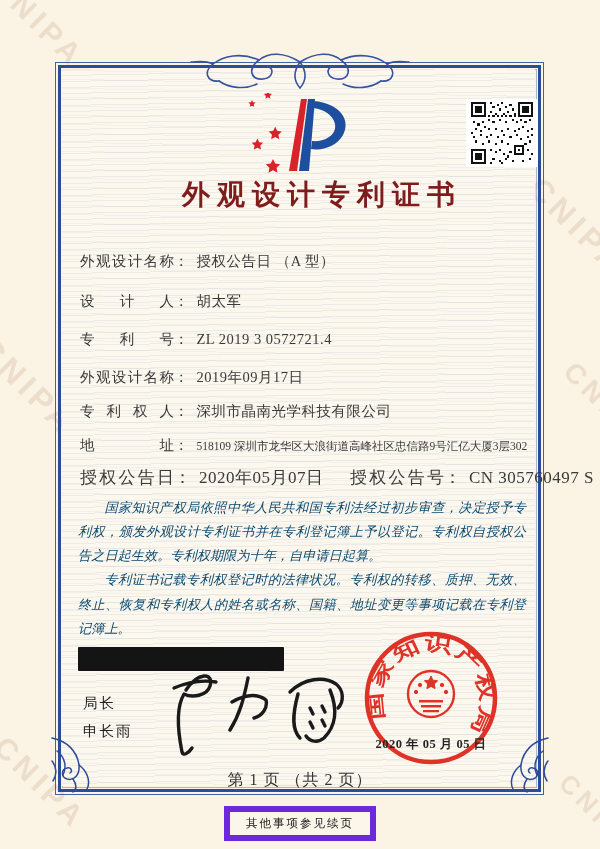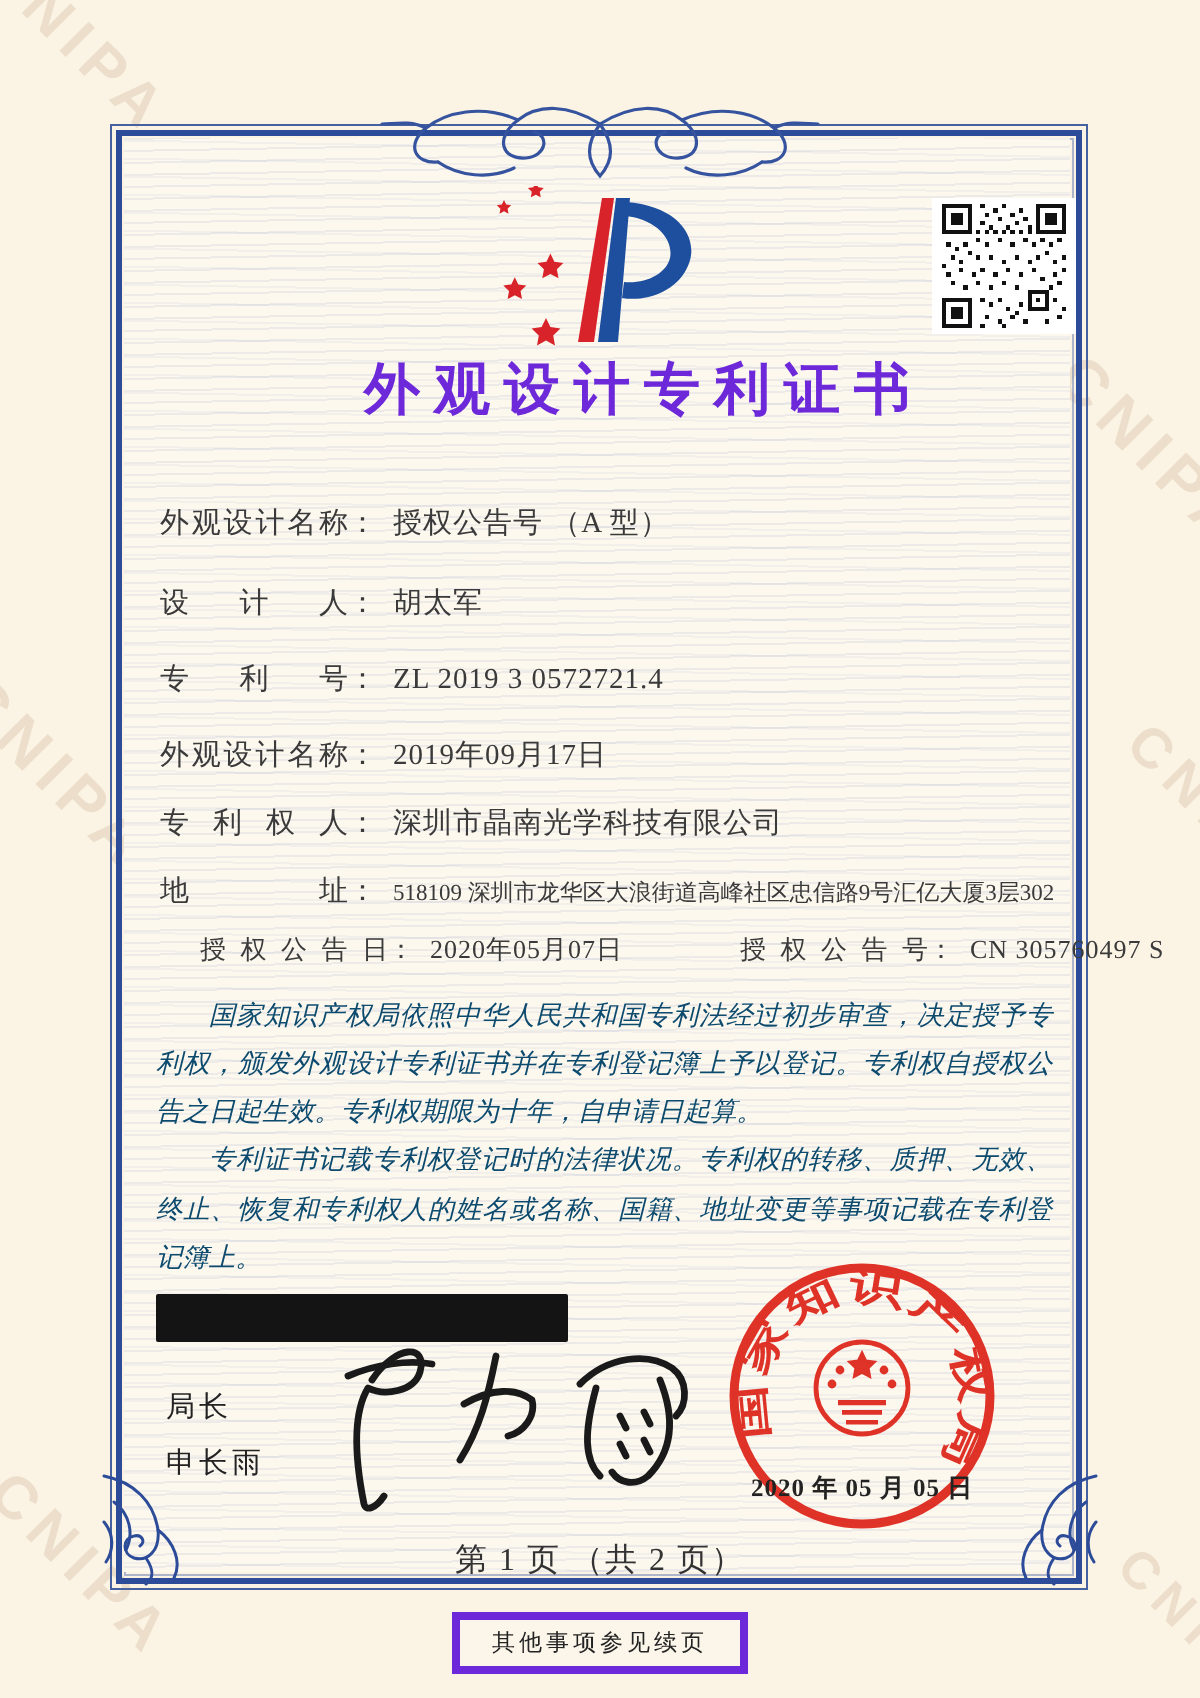--- a/index.html
+++ b/index.html
@@ -32,48 +32,48 @@
       repeating-linear-gradient(181deg, rgba(150,160,200,0.10) 0 1px, rgba(0,0,0,0) 1px 9px),
       #fdf8ee;
   }
   .content{position:absolute;inset:0;z-index:3;}
   
   .cert-no{position:absolute;left:76px;top:101px;font-size:13.5px;letter-spacing:2px;color:#333;}
   .logo{position:absolute;left:247px;top:93px;width:112px;height:82px;}
   .qr{position:absolute;left:466px;top:99px;width:72px;height:68px;background:#fff;padding:3px;box-sizing:border-box;}
   .title{
     position:absolute;left:0;right:0;top:176px;text-align:center;
-    font-size:28px;font-weight:bold;letter-spacing:7px;color:#6d28d9;padding-left:44px;
+    font-size:28px;font-weight:bold;letter-spacing:7px;color:#7f1d1d;padding-left:44px;
   }
   
   .fields{position:absolute;left:80px;top:244px;width:450px;font-size:14.5px;color:#3a3a3a;}
   .frow{position:absolute;left:0;white-space:nowrap;}
   .flabel{display:inline-block;width:94px;text-align:justify;text-align-last:justify;vertical-align:bottom;}
   .fcolon{display:inline-block;margin-right:8px;}
   .fvalue{letter-spacing:0.5px;}
   .fvalue.small{font-size:11.5px;letter-spacing:0;}
-  .grant-row{position:absolute;left:80px;top:466px;width:460px;font-size:13px;color:#3a3a3a;white-space:nowrap;margin-left:20px;}
+  .grant-row{position:absolute;left:80px;top:466px;width:460px;font-size:17px;color:#3a3a3a;white-space:nowrap;}
   .grant-col2{position:absolute;left:270px;top:0;}
   
   .paras{
     position:absolute;left:78px;top:496px;width:448px;
     font-size:13.2px;line-height:1.83;color:#0c4a6e;
     font-style:italic;text-align:justify;
   }
   .paras p{margin:0;text-indent:2em;}
   
   .blackbar{position:absolute;left:78px;top:647px;width:206px;height:24px;background:#141414;border-radius:1px;}
   .director{position:absolute;left:83px;top:694px;font-size:14.5px;color:#222;}
   .director div{margin-bottom:9px;letter-spacing:2px;}
   .sig{position:absolute;left:152px;top:664px;width:210px;height:95px;}
   .seal{position:absolute;left:352px;top:626px;width:158px;height:150px;}
   .pageno{position:absolute;left:0;right:0;top:770px;text-align:center;font-size:16px;color:#333;letter-spacing:1px;}
   .note-box{
     position:absolute;left:50%;top:806px;transform:translateX(-50%);
-    border:4px solid #6d28d9;padding:4px 16px;font-size:11.5px;color:#222;
+    border:6px solid #6d28d9;padding:4px 16px;font-size:11.5px;color:#222;
     letter-spacing:2px;white-space:nowrap;background:rgba(253,248,238,0.6);
   }
   .ornament-top{position:absolute;left:189px;top:48px;width:222px;height:46px;z-index:4;}
   .corner{position:absolute;width:60px;height:60px;z-index:4;}
   .corner.bl{left:47px;top:733px;transform:scaleX(-1);}
   .corner.br{left:493px;top:733px;}
   .pinkmark{position:absolute;left:120px;top:60px;width:250px;height:130px;z-index:1;}
 </style>
 </head>
 <body>
@@ -163,21 +163,21 @@
       <path d="M2 18h1v1H2z M5 19h1v1H5z M8 18h1v1H8z M11 19h1v1h-1z M14 18h1v1h-1z M17 19h1v1h-1z M25 19h1v1h-1z M27 18h1v1h-1z"></path>
       <path d="M9 22h1v1H9z M11 23h1v1h-1z M13 22h1v1h-1z M15 24h1v1h-1z M18 23h1v1h-1z M26 22h1v1h-1z M28 24h1v1h-1z"></path>
       <path d="M10 26h1v1h-1z M13 27h1v1h-1z M16 26h1v1h-1z M19 27h1v1h-1z M27 26h1v1h-1z M9 28h1v1H9z M14 28h1v1h-1z M17 25h1v1h-1z M24 27h1v1h-1z"></path>
     </g>
   </svg>
 
   <div class="title">外观设计专利证书</div>
 
   <div class="fields">
     <div class="frow" style="top:8px;">
-      <span class="flabel">外观设计名称</span><span class="fcolon">：</span><span class="fvalue">授权公告号 （A 型）</span>
+      <span class="flabel">外观设计名称</span><span class="fcolon">：</span><span class="fvalue">授权公告日 （A 型）</span>
     </div>
     <div class="frow" style="top:48px;">
       <span class="flabel">设计人</span><span class="fcolon">：</span><span class="fvalue">胡太军</span>
     </div>
     <div class="frow" style="top:86px;">
       <span class="flabel">专利号</span><span class="fcolon">：</span><span class="fvalue">ZL 2019 3 0572721.4</span>
     </div>
     <div class="frow" style="top:124px;">
       <span class="flabel">外观设计名称</span><span class="fcolon">：</span><span class="fvalue">2019年09月17日</span>
     </div>

